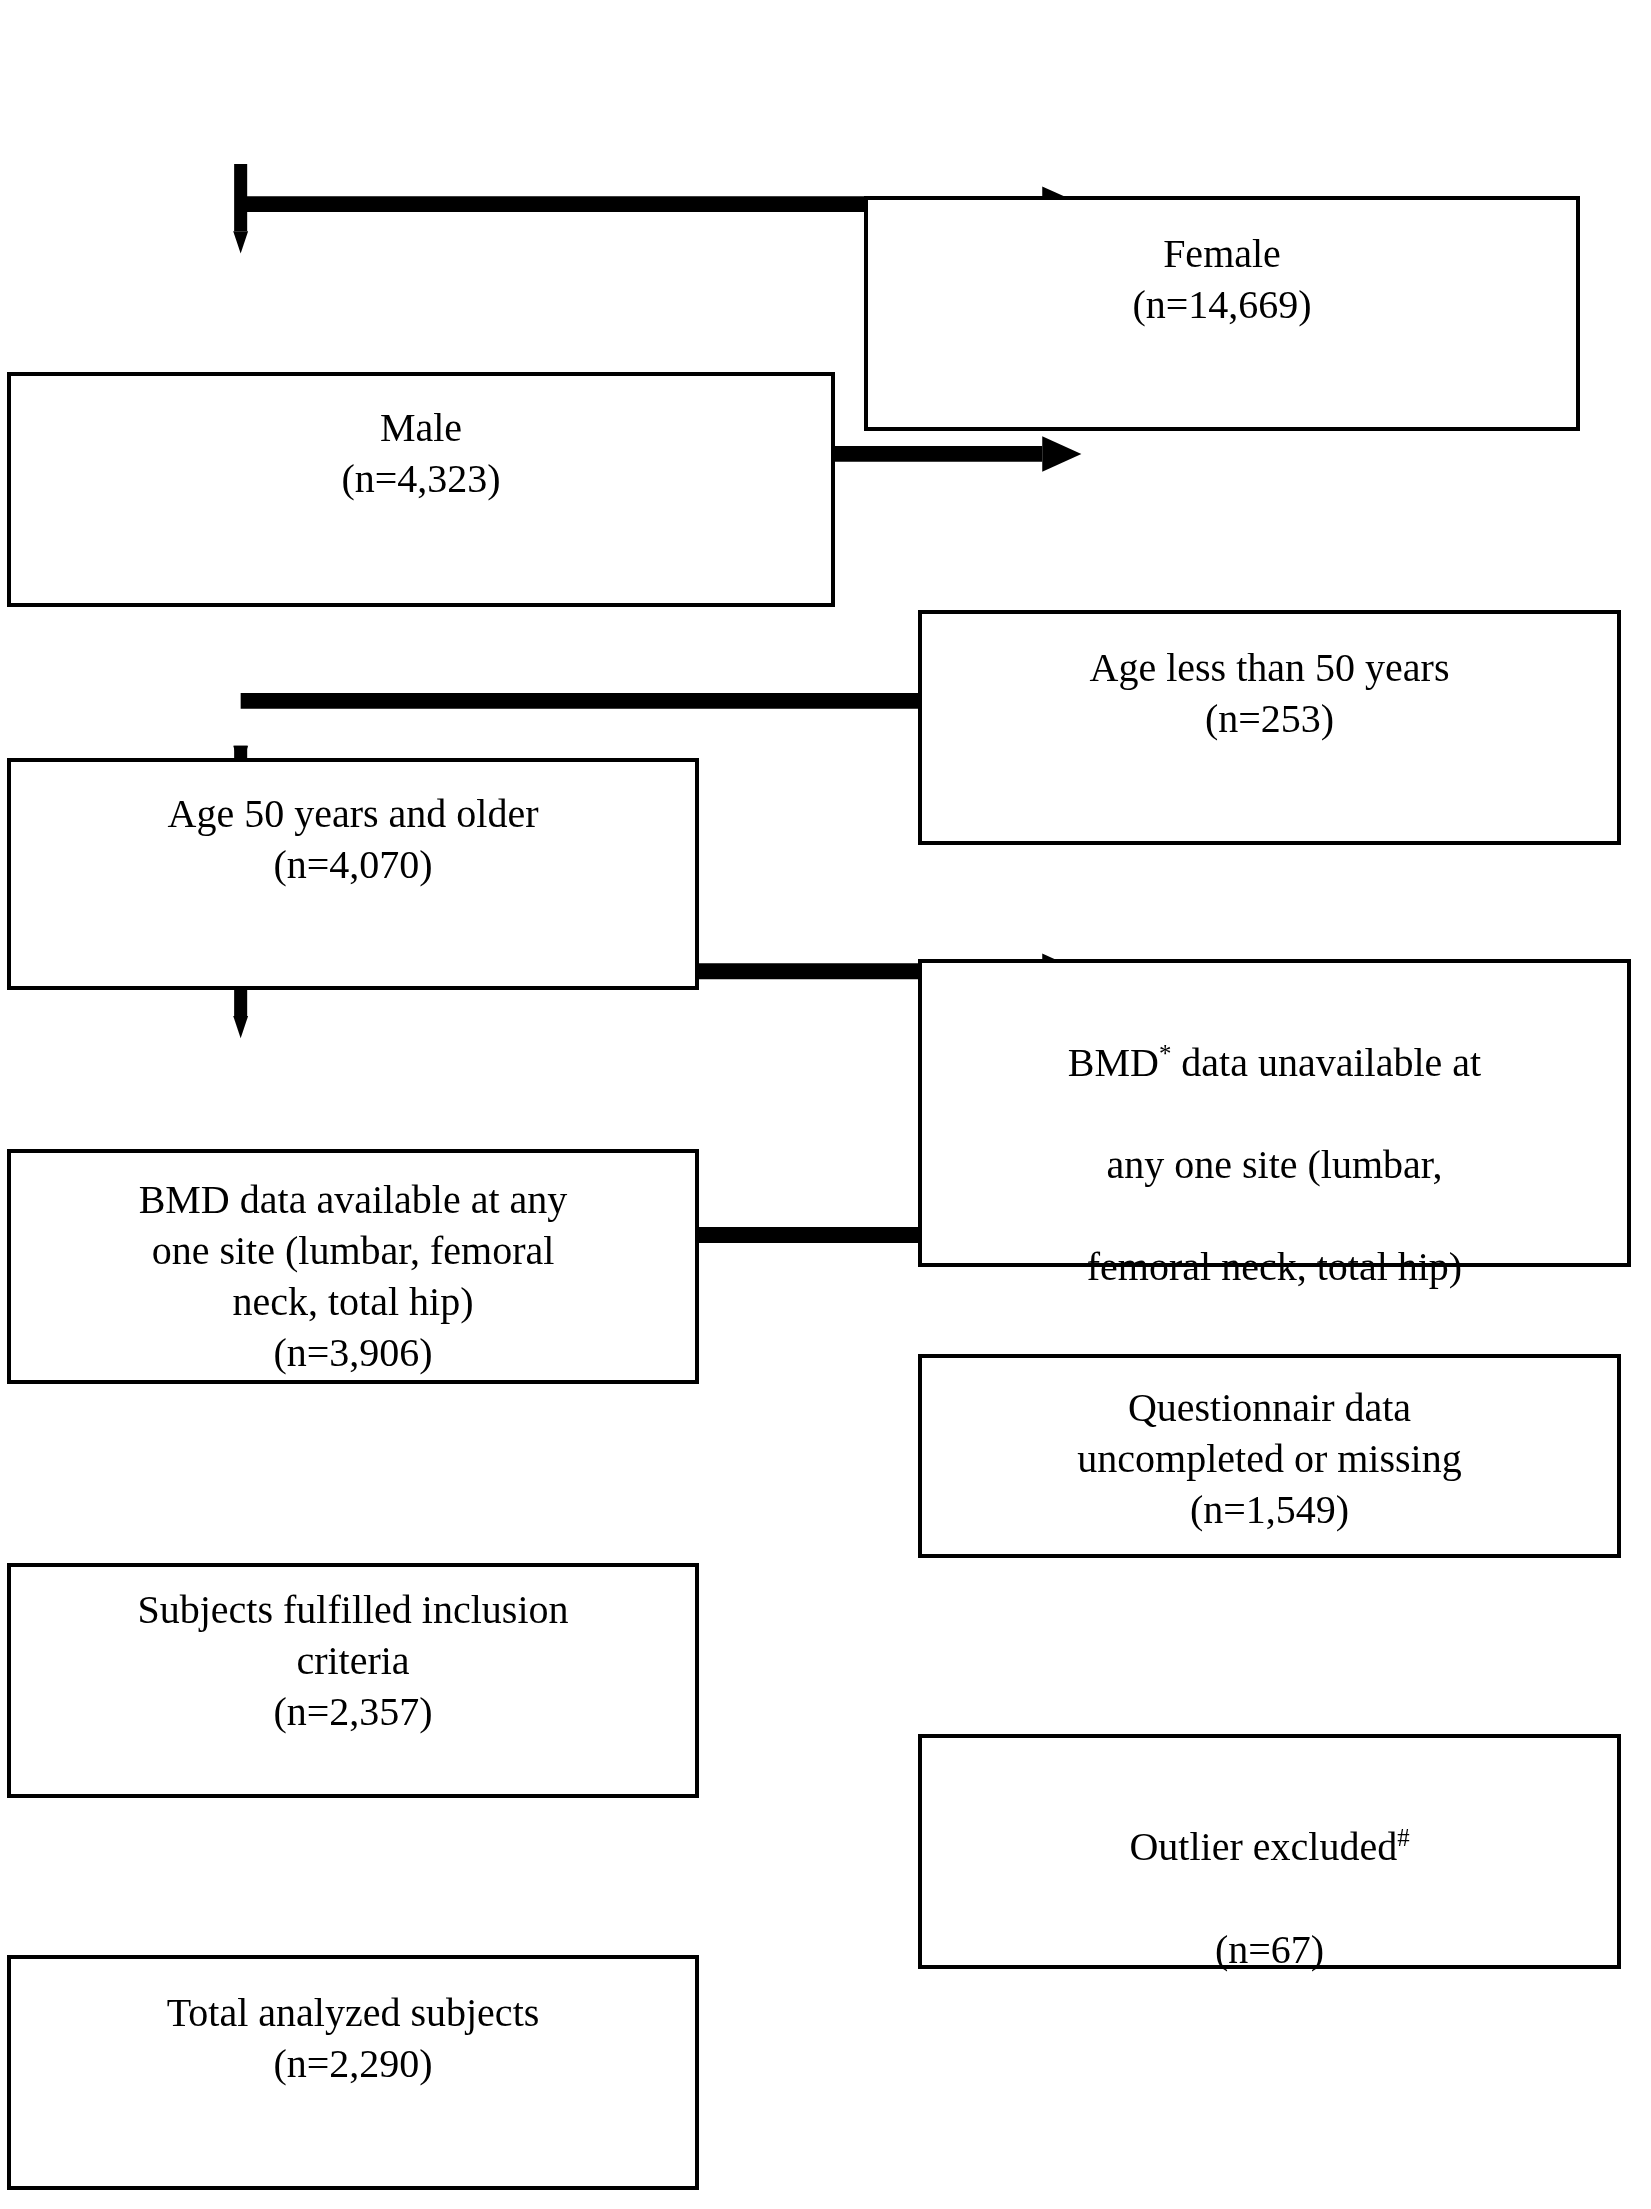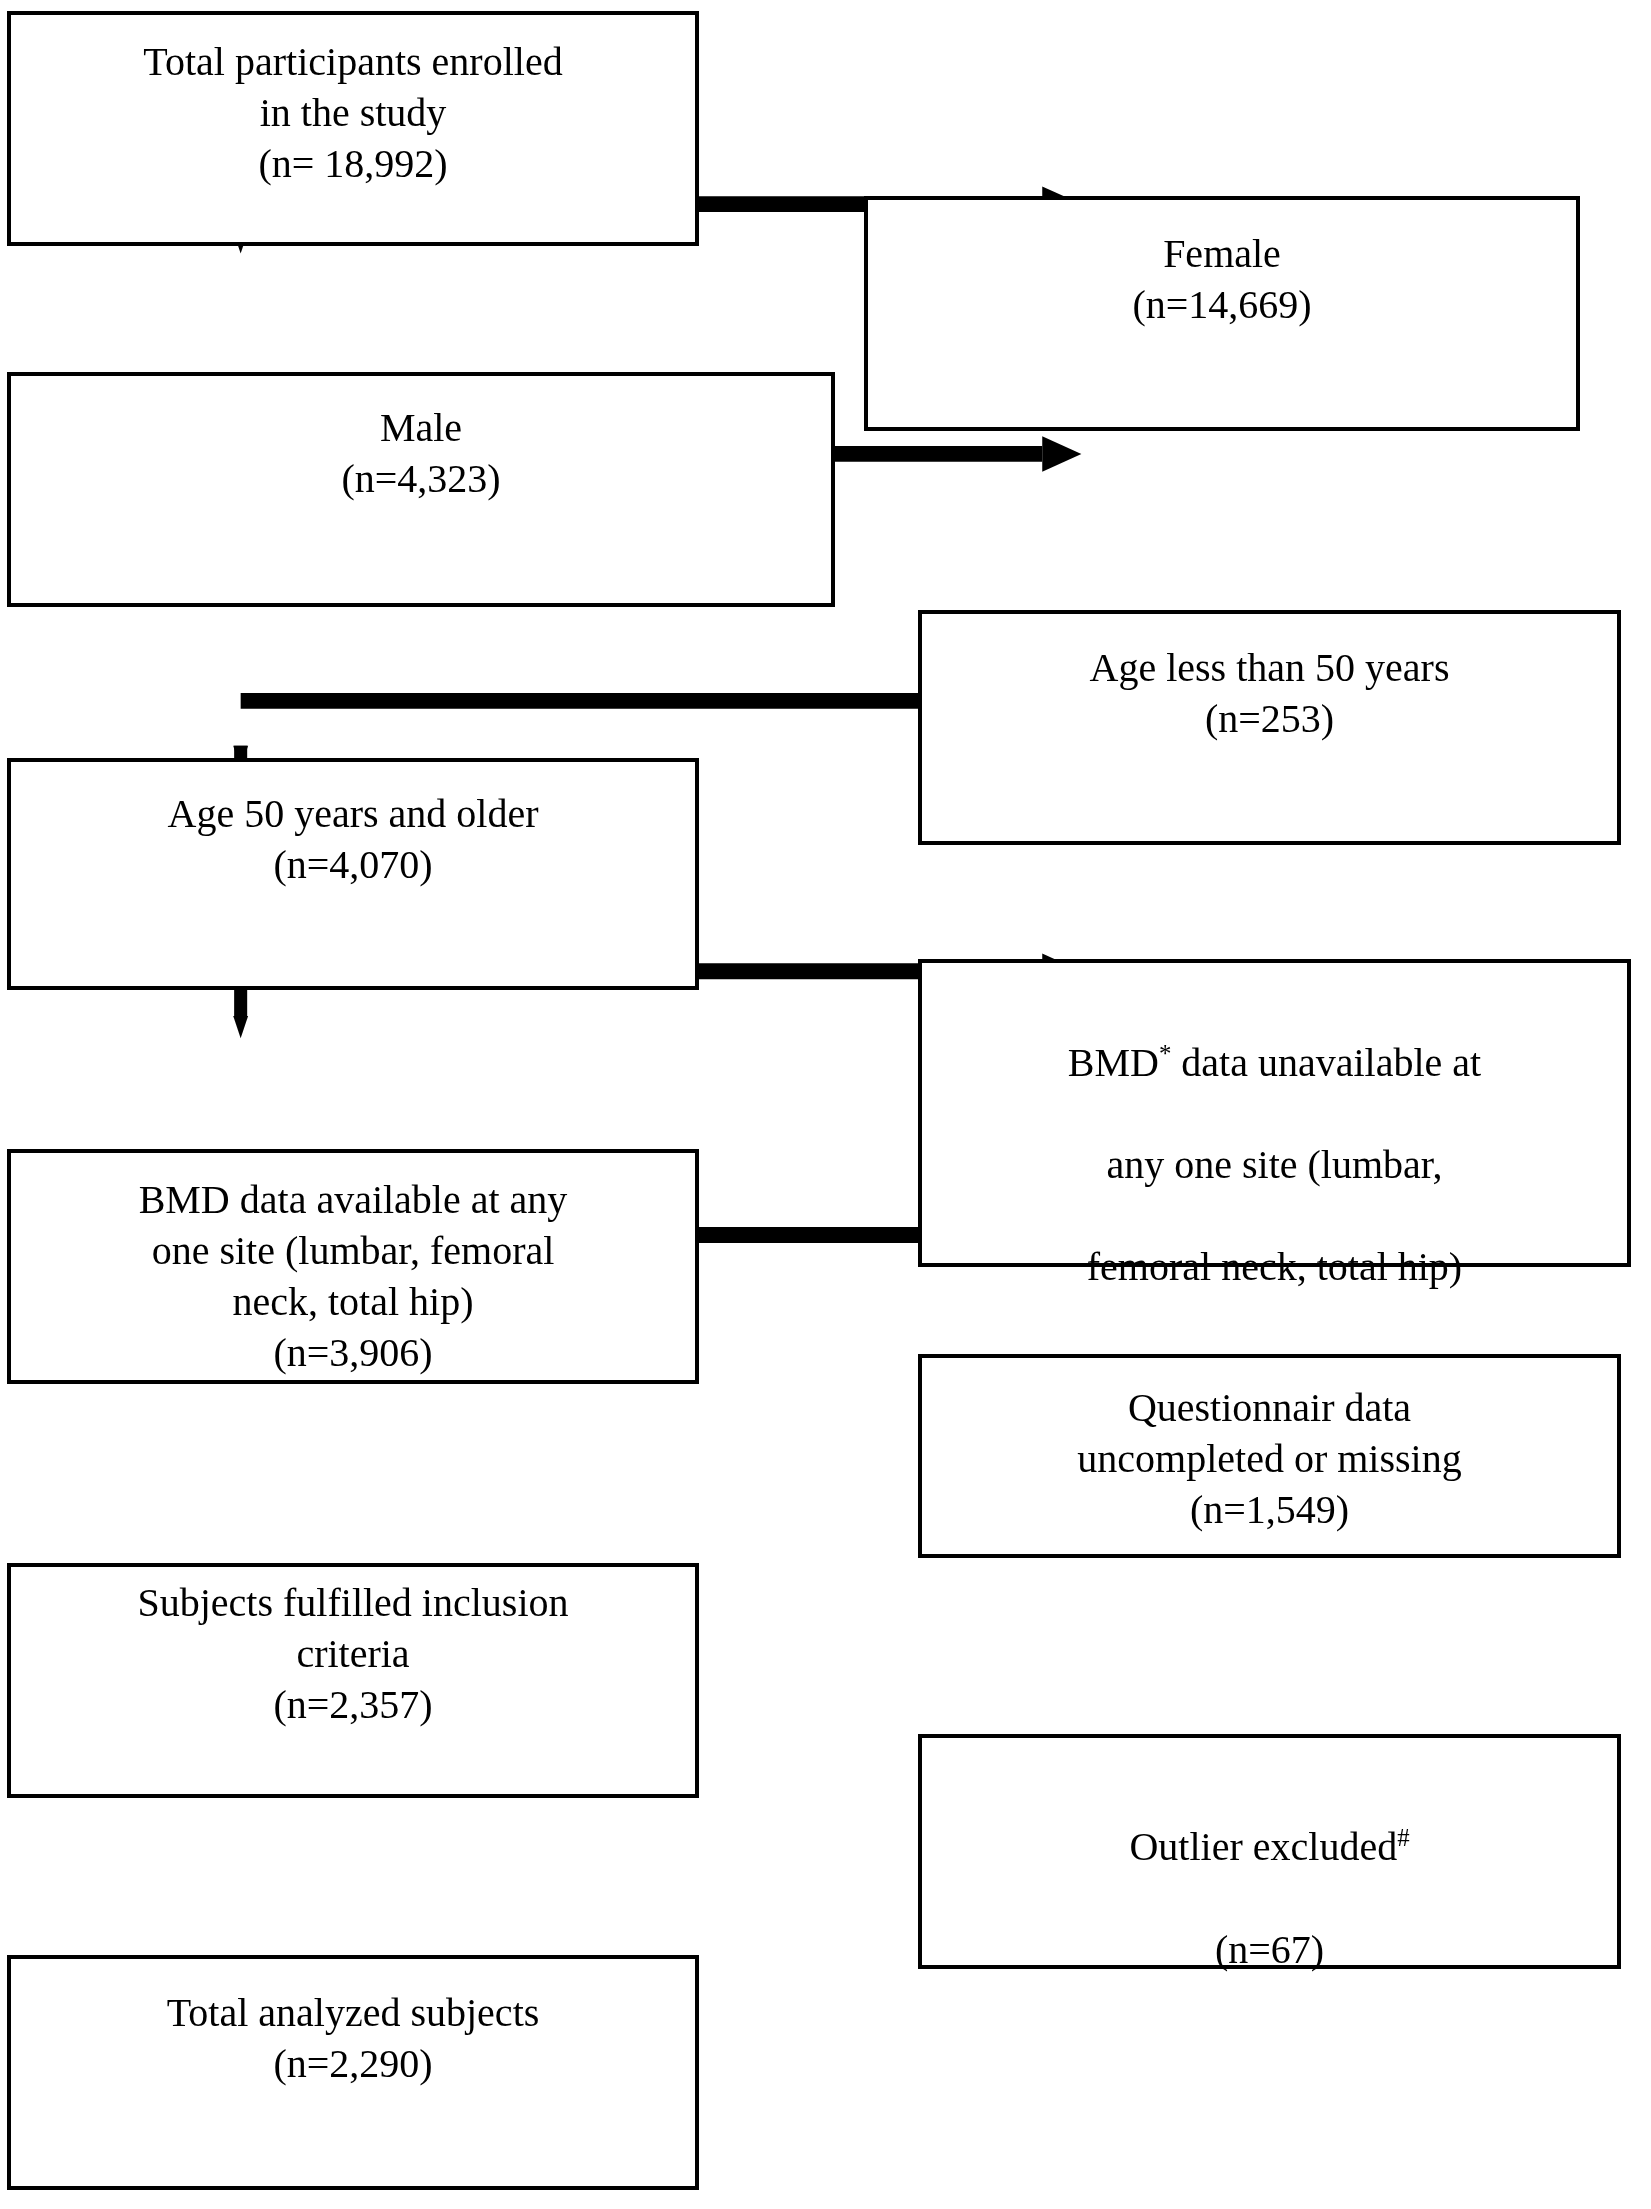--- a/index.html
+++ b/index.html
@@ -106,25 +106,20 @@
         <path d="M 258 1286 L 258 1370" stroke-width="14"></path>
         <path d="M 250 1370 L 258 1394 L 266 1370 Z" fill="#000000" stroke="none"></path>
       </g>
       <g>
         <path d="M 258 1325 L 1118 1325" stroke-width="17"></path>
         <path d="M 1118 1306 L 1160 1325 L 1118 1344 Z" fill="#000000" stroke="none"></path>
       </g>
     </g>
   </svg>
 
-  <div class="node-box" id="box-enrolled" style="left: 7px; top: 11.2px; width: 692px; height: 235px;">
-    <div class="node-text" style="margin-top: 20.5px;">Total participants enrolled
-in the study
-(n= 18,992)</div>
-  </div>
 
   <div class="node-box" id="box-female" style="left: 864px; top: 196px; width: 716px; height: 235px;">
     <div class="node-text" style="margin-top: 28px;">Female
 (n=14,669)</div>
   </div>
 
   <div class="node-box" id="box-male" style="left: 7px; top: 372px; width: 828px; height: 235px;">
     <div class="node-text" style="margin-top: 26px;">Male
 (n=4,323)</div>
   </div>
@@ -155,21 +150,21 @@
 (n=3,906)</div>
   </div>
 
   <div class="node-box" id="box-questionnaire" style="left: 918px; top: 1354px; width: 703px; height: 204px;">
     <div class="node-text" style="margin-top: 24px;">Questionnair data
 uncompleted or missing
 (n=1,549)</div>
   </div>
 
   <div class="node-box" id="box-inclusion" style="left: 7px; top: 1563px; width: 692px; height: 235px;">
-    <div class="node-text" style="margin-top: 10px;">Subjects fulfilled inclusion
+    <div class="node-text" style="margin-top: 17px;">Subjects fulfilled inclusion
 criteria
 (n=2,357)</div>
   </div>
 
   <div class="node-box" id="box-outlier" style="left: 918px; top: 1734px; width: 703px; height: 235px;">
     <div class="node-text" style="margin-top: 32px;">
       <span>Outlier excluded</span><sup>#</sup><br>
       <span>(n=67)</span>
     </div>
   </div>

